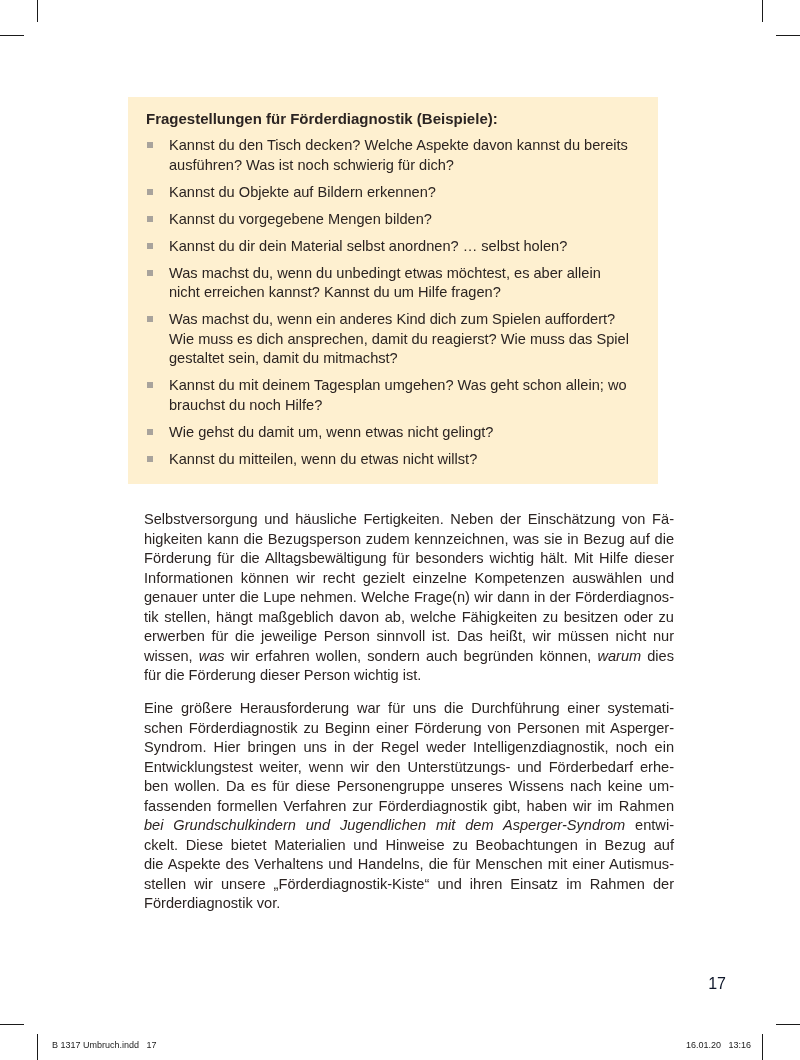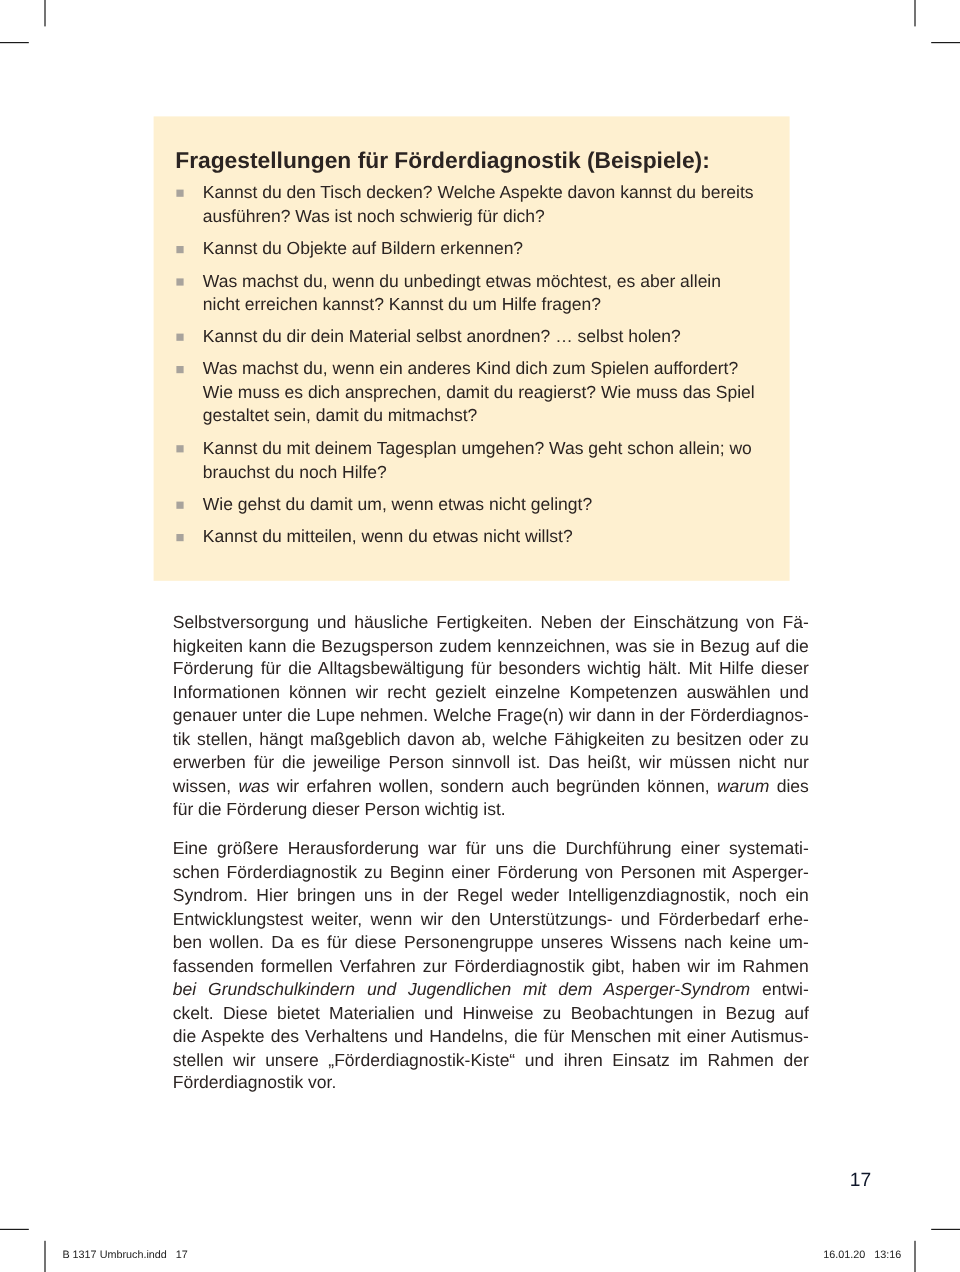--- a/index.html
+++ b/index.html
@@ -8,21 +8,21 @@
       background: #ffffff; color: #2b2422;
       font-family: "DejaVu Sans", sans-serif;
     }
     .crop { position: absolute; background: #1a1a1a; }
     .box {
       position: absolute; left: 128px; top: 97px; width: 530px; height: 387px;
       background: #fef0d0; box-sizing: border-box; padding: 12px 18px 0 18px;
     }
     .box-title {
       font-family: "Liberation Sans", sans-serif; font-weight: bold;
-      font-size: 19px; line-height: 20px; margin: 16px 0 7px 0; color: #2b2422;
+      font-size: 15px; line-height: 20px; margin: 0 0 7px 0; color: #2b2422;
     }
     .box ul { list-style: none; margin: 0; padding: 0; }
     .box li {
       position: relative; padding-left: 23px;
       font-family: "Liberation Sans", sans-serif; font-size: 14.6px; line-height: 19.6px;
       margin-bottom: 7.4px; color: #2b2422;
     }
     .bullet {
       position: absolute; left: 1px; top: 6px; width: 6px; height: 6px; background: #a8a39c;
     }
@@ -61,26 +61,30 @@
         <span class="bullet"></span>
         <span style="display: block;">Kannst du den Tisch decken? Welche Aspekte davon kannst du bereits</span>
         <span style="display: block;">ausführen? Was ist noch schwierig für dich?</span>
       </li>
       <li>
         <span class="bullet"></span>
         <span style="display: block;">Kannst du Objekte auf Bildern erkennen?</span>
       </li>
       <li>
         <span class="bullet"></span>
-        <span style="display: block;">Was machst du, wenn du unbedingt etwas möchtest, es aber allein</span>
-        <span style="display: block;">nicht erreichen kannst? Kannst du um Hilfe fragen?</span>
+        <span style="display: block;">Kannst du vorgegebene Mengen bilden?</span>
       </li>
       <li>
         <span class="bullet"></span>
         <span style="display: block;">Kannst du dir dein Material selbst anordnen? … selbst holen?</span>
+      </li>
+      <li>
+        <span class="bullet"></span>
+        <span style="display: block;">Was machst du, wenn du unbedingt etwas möchtest, es aber allein</span>
+        <span style="display: block;">nicht erreichen kannst? Kannst du um Hilfe fragen?</span>
       </li>
       <li>
         <span class="bullet"></span>
         <span style="display: block;">Was machst du, wenn ein anderes Kind dich zum Spielen auffordert?</span>
         <span style="display: block;">Wie muss es dich ansprechen, damit du reagierst? Wie muss das Spiel</span>
         <span style="display: block;">gestaltet sein, damit du mitmachst?</span>
       </li>
       <li>
         <span class="bullet"></span>
         <span style="display: block;">Kannst du mit deinem Tagesplan umgehen? Was geht schon allein; wo</span>

